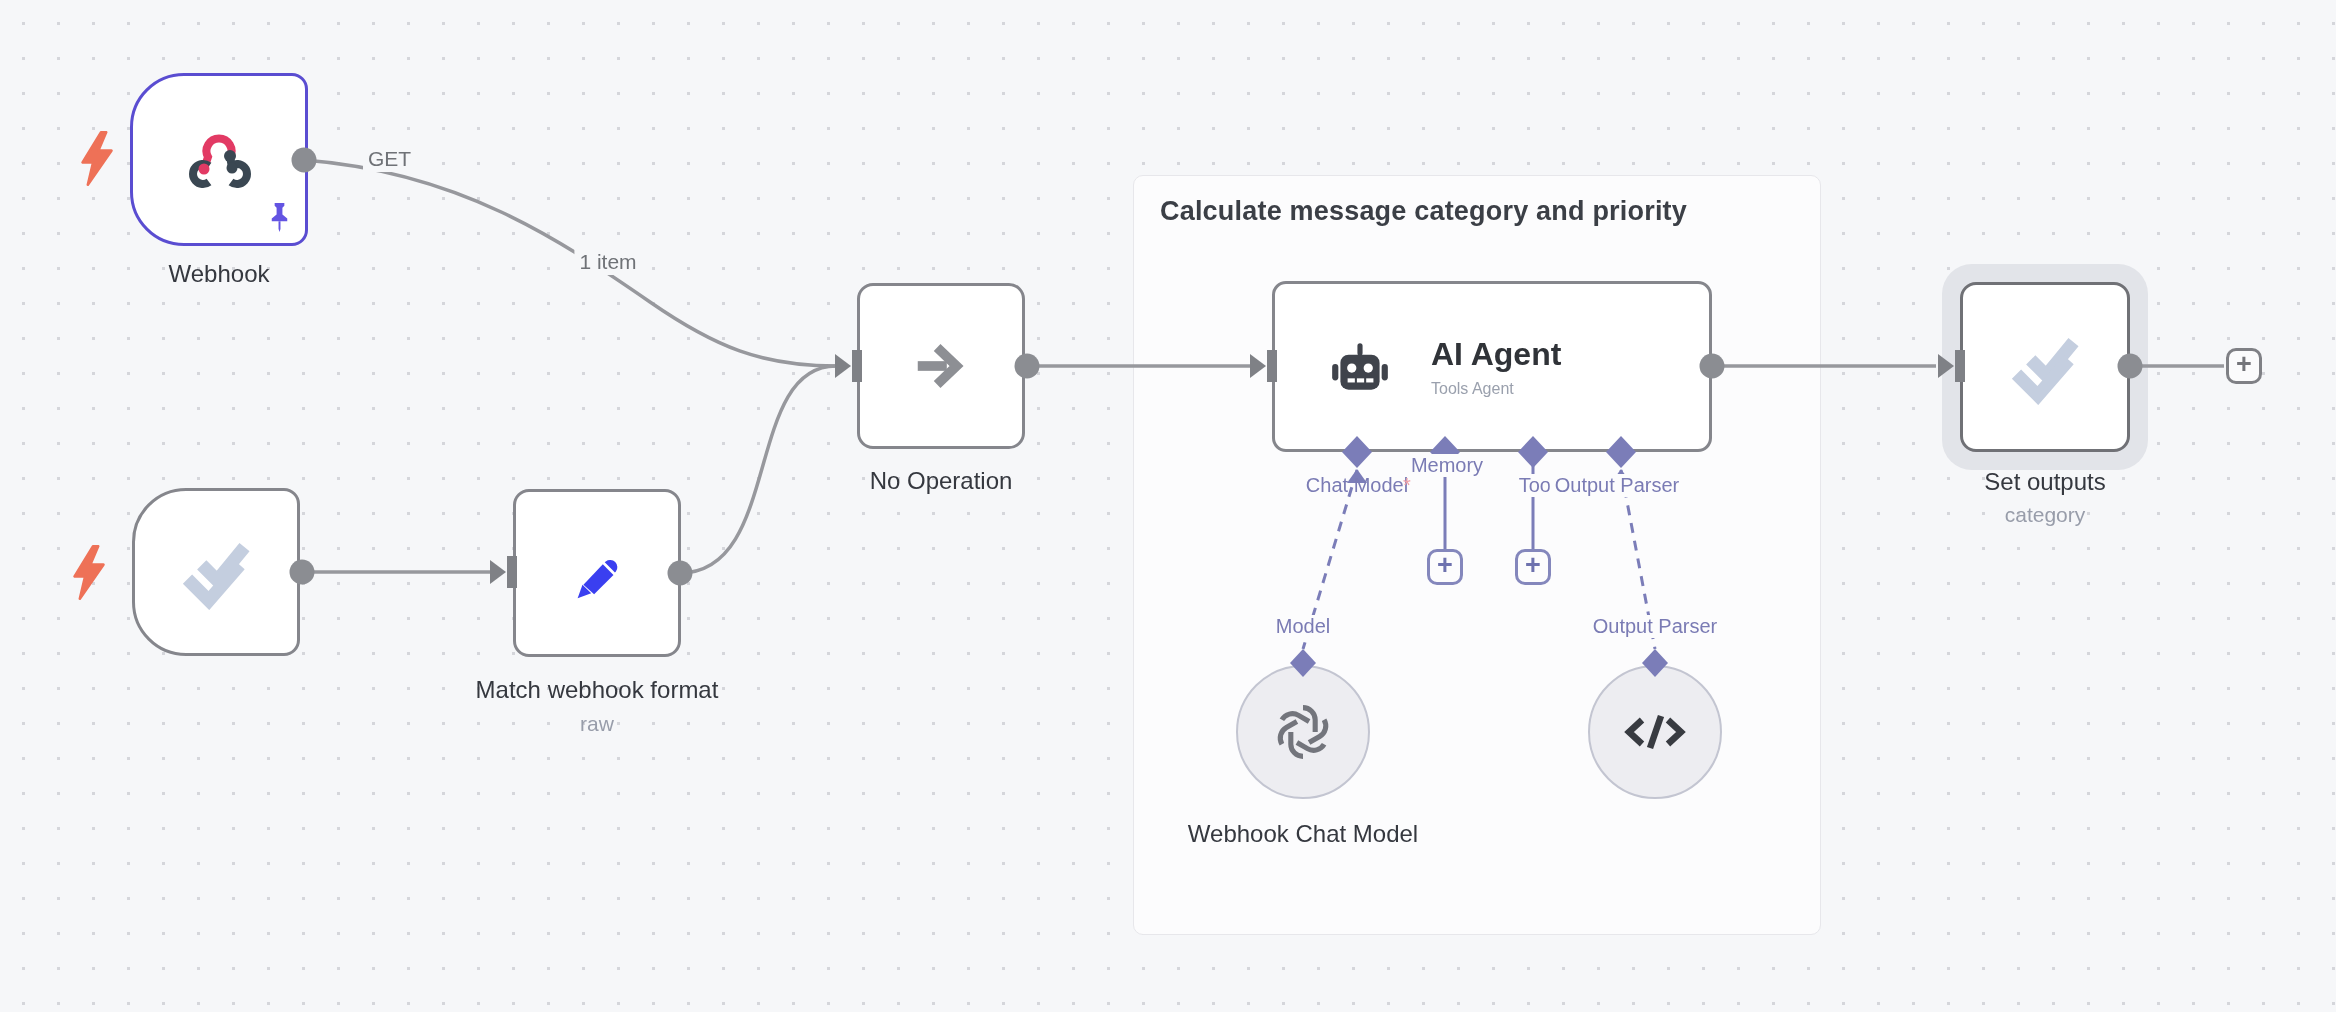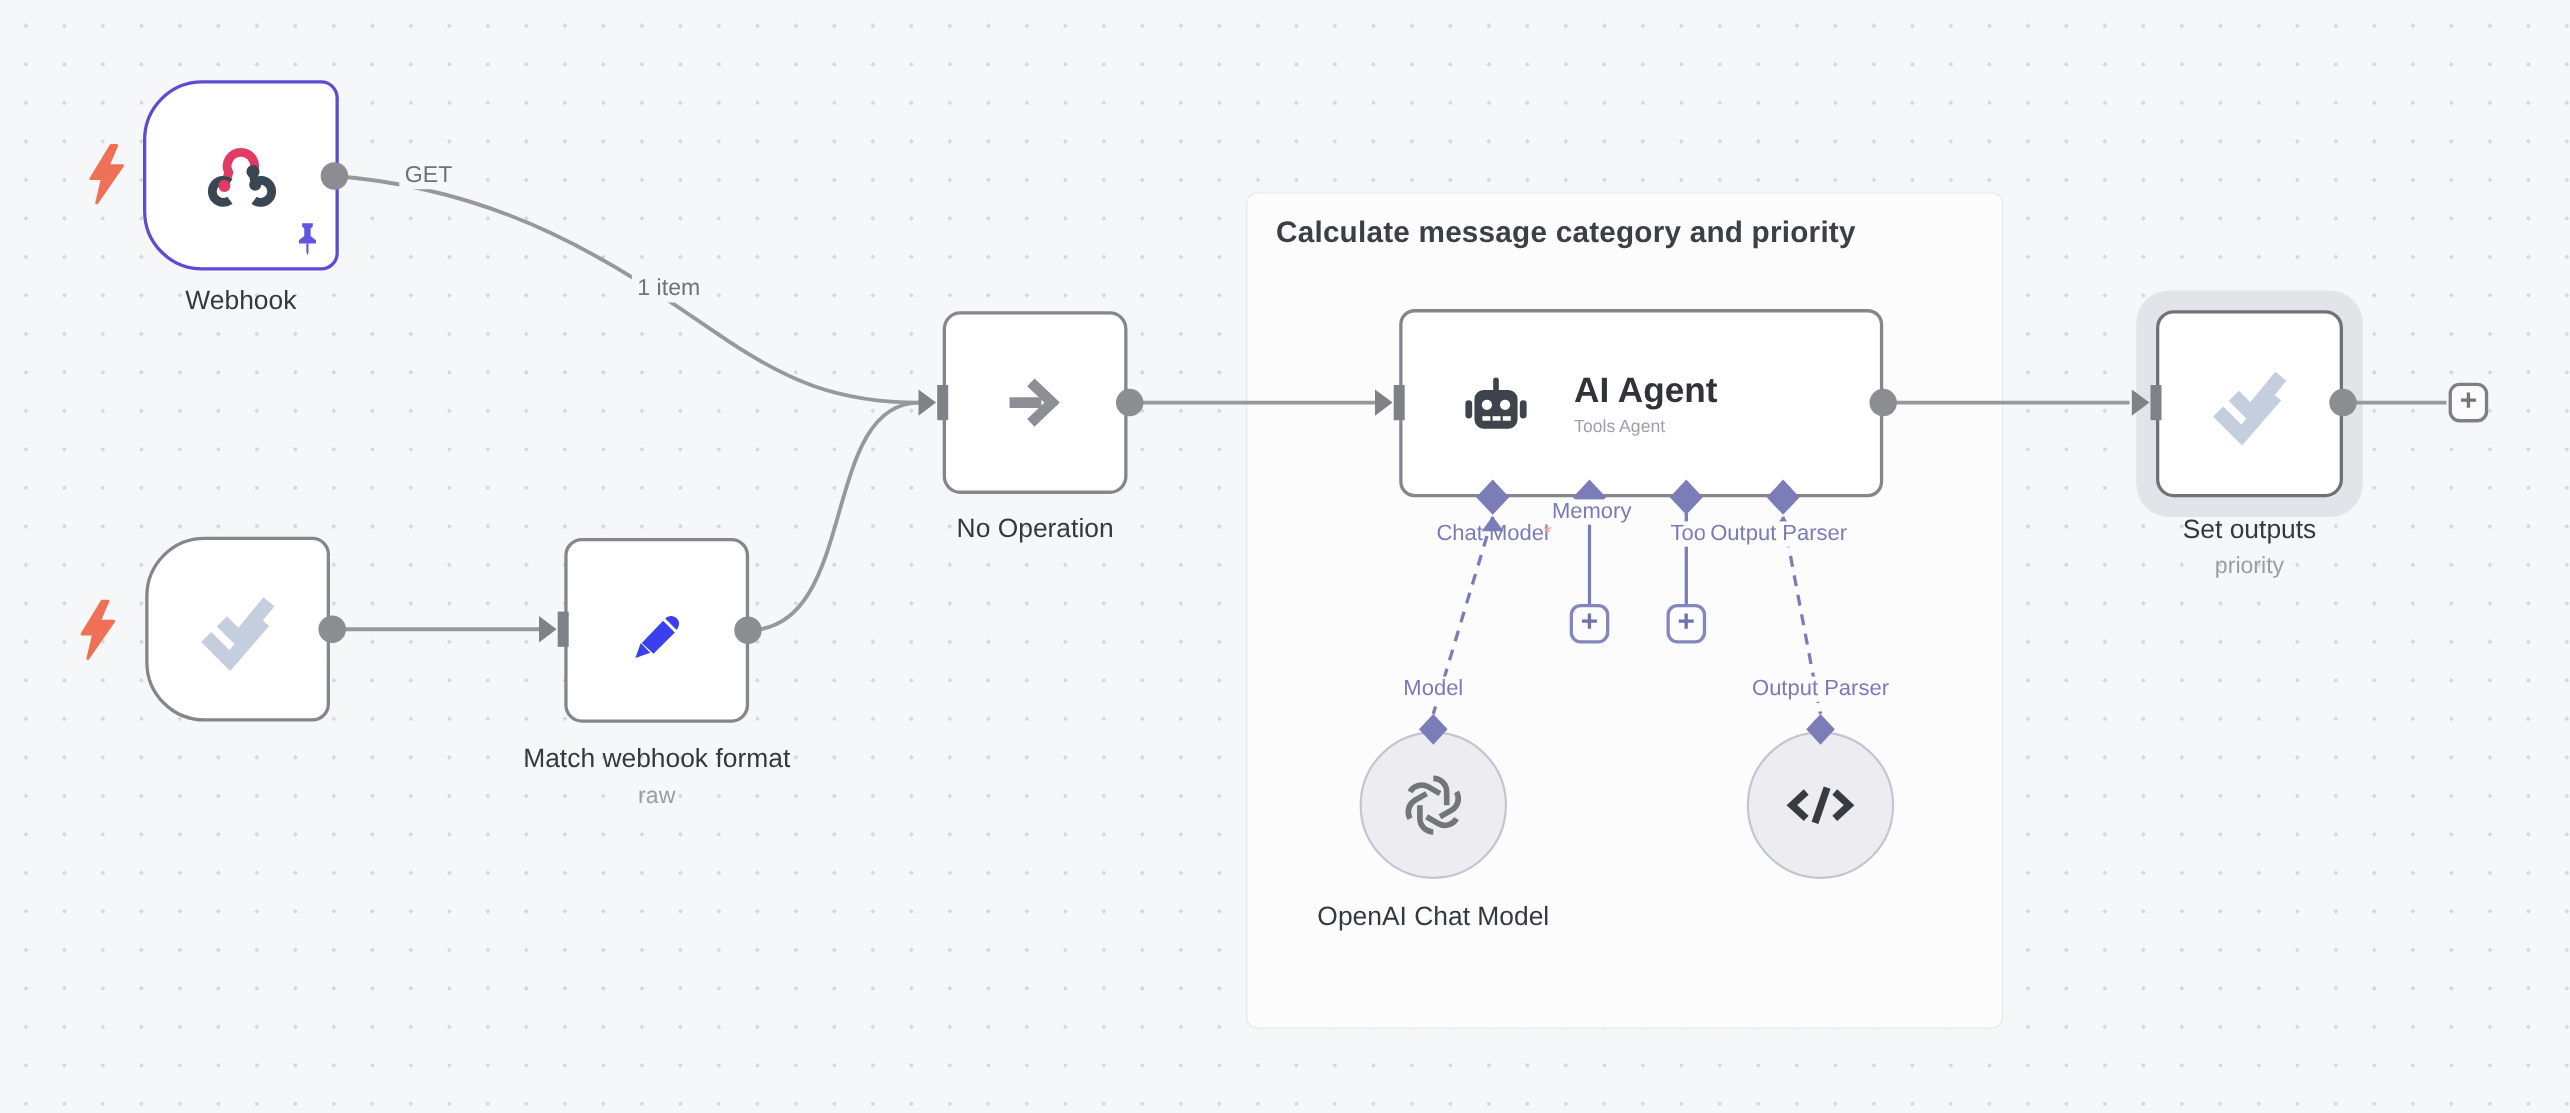--- a/index.html
+++ b/index.html
@@ -206,23 +206,23 @@
     <span>+</span>
   </div>
   <div class="plus-btn gray" style="left:2226px;top:348px;">
     <span>+</span>
   </div>
 
   <div class="node-label" style="left:219px;top:256px;">Webhook</div>
   <div class="node-label" style="left:597px;top:672px;">Match webhook format</div>
   <div class="node-sub" style="left:597px;top:712px;">raw</div>
   <div class="node-label" style="left:941px;top:463px;">No Operation</div>
-  <div class="node-label" style="left:1303px;top:816px;">OpenAI Chat Model</div>
+  <div class="node-label" style="left:1303px;top:816px;">Webhook Chat Model</div>
   <div class="node-label" style="left:2045px;top:464px;">Set outputs</div>
-  <div class="node-sub" style="left:2045px;top:503px;">priority</div>
+  <div class="node-sub" style="left:2045px;top:503px;">category</div>
 
   <div class="edge-label" style="left:318px;top:146px;">GET</div>
   <div class="edge-label" style="left:563px;top:249px;transform:translateX(-50%);">1 item</div>
 
   <div class="port-label" style="left:1357px;top:474px;">Chat Model</div>
   <div class="ast" style="left:1403px;top:474px;">*</div>
   <div class="port-label bg" style="left:1447px;top:454px;">Memory</div>
   <div class="port-label bg" style="left:1537px;top:474px;">Tool</div>
   <div class="port-label bg" style="left:1617px;top:474px;">Output Parser</div>
   <div class="port-label bg" style="left:1303px;top:615px;">Model</div>

